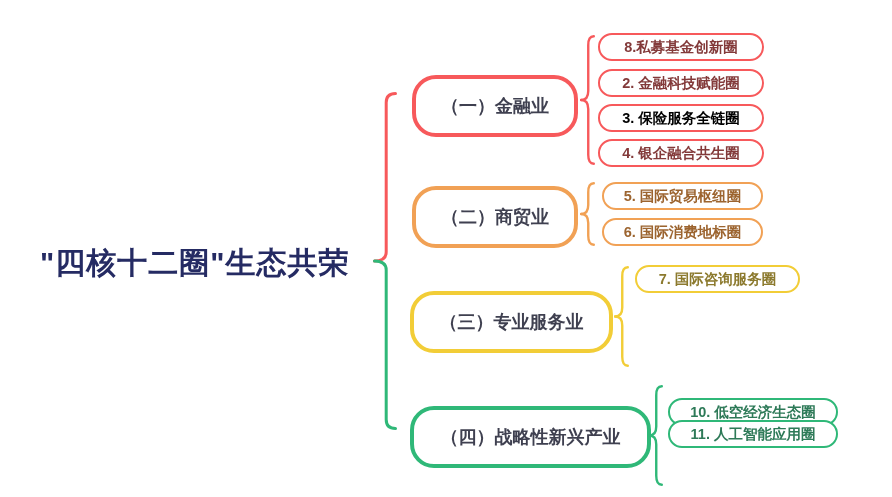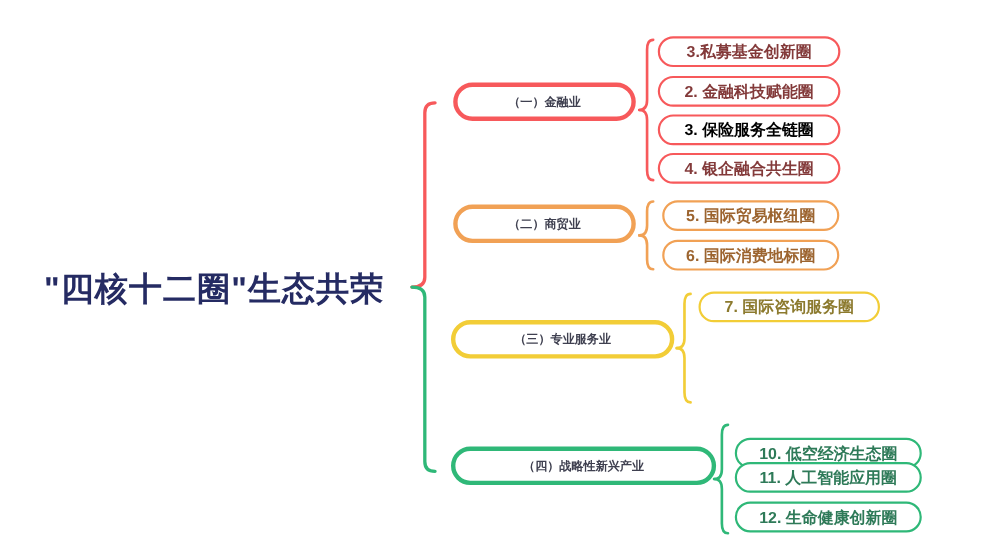--- a/index.html
+++ b/index.html
@@ -5,24 +5,24 @@
   html,body{margin:0;padding:0;background:#ffffff;}
   .canvas{
     position:relative;width:892px;height:497px;background:#ffffff;overflow:hidden;
     font-family:"Liberation Sans","DejaVu Sans",sans-serif;
   }
   .title{
     position:absolute;left:40px;top:243px;white-space:nowrap;
     font-size:30px;font-weight:800;letter-spacing:1px;
   }
   .branch{
-    position:absolute;height:35px;box-sizing:border-box;
+    position:absolute;height:62px;box-sizing:border-box;
     border:4.5px solid #ccc;border-radius:24px;background:#ffffff;
     display:flex;align-items:center;justify-content:center;
-    font-size:11px;font-weight:700;white-space:nowrap;
+    font-size:18px;font-weight:700;white-space:nowrap;
   }
   .item{
     position:absolute;height:28px;box-sizing:border-box;
     border:2.5px solid #ccc;border-radius:15px;background:#ffffff;
     display:flex;align-items:center;justify-content:center;
     font-size:14.5px;font-weight:700;white-space:nowrap;
   }
   svg.brace{position:absolute;overflow:visible;}
 </style>
 </head>
@@ -35,21 +35,21 @@
   <svg class="brace" style="left:373px;top:92px" width="24" height="338">
       <path d="M 22.5,1.5 Q 13.200000000000001,1.5 13.200000000000001,10.5 L 13.200000000000001,160 Q 13.200000000000001,169 1.5,169" fill="none" stroke="#f7595b" stroke-width="3" stroke-linecap="round" stroke-linejoin="round"></path>
       <path d="M 1.5,169 Q 13.200000000000001,169 13.200000000000001,178 L 13.200000000000001,327.5 Q 13.200000000000001,336.5 22.5,336.5" fill="none" stroke="#2fb878" stroke-width="3" stroke-linecap="round" stroke-linejoin="round"></path>
     </svg>
 
   <div class="branch" style="left: 412px; top: 75px; width: 166px; border-color: rgb(247, 89, 91); color: rgb(63, 64, 80);">（一）金融业</div>
   <svg class="brace" style="left:580px;top:35px" width="15" height="130">
       <path d="M 13.8,1.2 Q 8.25,1.2 8.25,10.2 L 8.25,56 Q 8.25,65 1.2,65" fill="none" stroke="#f7595b" stroke-width="2.4" stroke-linecap="round" stroke-linejoin="round"></path>
       <path d="M 1.2,65 Q 8.25,65 8.25,74 L 8.25,119.80000000000001 Q 8.25,128.8 13.8,128.8" fill="none" stroke="#f7595b" stroke-width="2.4" stroke-linecap="round" stroke-linejoin="round"></path>
     </svg>
-  <div class="item" style="left: 598px; top: 33px; width: 166px; border-color: rgb(247, 89, 91); color: rgb(131, 58, 58);">3.私募基金创新圈</div>
+  <div class="item" style="left: 598px; top: 33px; width: 166px; border-color: rgb(247, 89, 91); color: rgb(131, 58, 58);">8.私募基金创新圈</div>
   <div class="item" style="left: 598px; top: 69px; width: 166px; border-color: rgb(247, 89, 91); color: rgb(131, 58, 58);">2. 金融科技赋能圈</div>
   <div class="item" style="left: 598px; top: 104px; width: 166px; border-color: rgb(247, 89, 91); color: #000000;">3. 保险服务全链圈</div>
   <div class="item" style="left: 598px; top: 139px; width: 166px; border-color: rgb(247, 89, 91); color: rgb(131, 58, 58);">4. 银企融合共生圈</div>
 
   <div class="branch" style="left: 412px; top: 186px; width: 166px; border-color: rgb(241, 161, 85); color: rgb(63, 64, 80);">（二）商贸业</div>
   <svg class="brace" style="left:580px;top:182px" width="15" height="64">
       <path d="M 13.8,1.2 Q 8.25,1.2 8.25,10.2 L 8.25,23 Q 8.25,32 1.2,32" fill="none" stroke="#f1a155" stroke-width="2.4" stroke-linecap="round" stroke-linejoin="round"></path>
       <path d="M 1.2,32 Q 8.25,32 8.25,41 L 8.25,53.8 Q 8.25,62.8 13.8,62.8" fill="none" stroke="#f1a155" stroke-width="2.4" stroke-linecap="round" stroke-linejoin="round"></path>
     </svg>
   <div class="item" style="left: 602px; top: 182px; width: 161px; border-color: rgb(241, 161, 85); color: rgb(156, 100, 47);">5. 国际贸易枢纽圈</div>
@@ -62,15 +62,14 @@
     </svg>
   <div class="item" style="left: 635px; top: 265px; width: 165px; border-color: rgb(242, 205, 55); color: rgb(140, 122, 46);">7. 国际咨询服务圈</div>
 
   <div class="branch" style="left: 410px; top: 406px; width: 241px; border-color: rgb(47, 184, 120); color: rgb(63, 64, 80);">（四）战略性新兴产业</div>
   <svg class="brace" style="left:648px;top:385px" width="15" height="101">
       <path d="M 13.8,1.2 Q 8.25,1.2 8.25,10.2 L 8.25,41.5 Q 8.25,50.5 1.2,50.5" fill="none" stroke="#2fb878" stroke-width="2.4" stroke-linecap="round" stroke-linejoin="round"></path>
       <path d="M 1.2,50.5 Q 8.25,50.5 8.25,59.5 L 8.25,90.8 Q 8.25,99.8 13.8,99.8" fill="none" stroke="#2fb878" stroke-width="2.4" stroke-linecap="round" stroke-linejoin="round"></path>
     </svg>
   <div class="item" style="left: 668px; top: 384px; width: 170px; border-color: rgb(47, 184, 120); color: rgb(46, 122, 88); margin-top: 14px;">10. 低空经济生态圈</div>
   <div class="item" style="left: 668px; top: 420px; width: 170px; border-color: rgb(47, 184, 120); color: rgb(46, 122, 88);">11. 人工智能应用圈</div>
-  <div class="item" style="left: 668px; top: 456px; width: 170px; border-color: rgb(47, 184, 120); color: rgb(46, 122, 88);">12. 生命健康创新圈</div>
 
 </div>
 
 </body></html>

